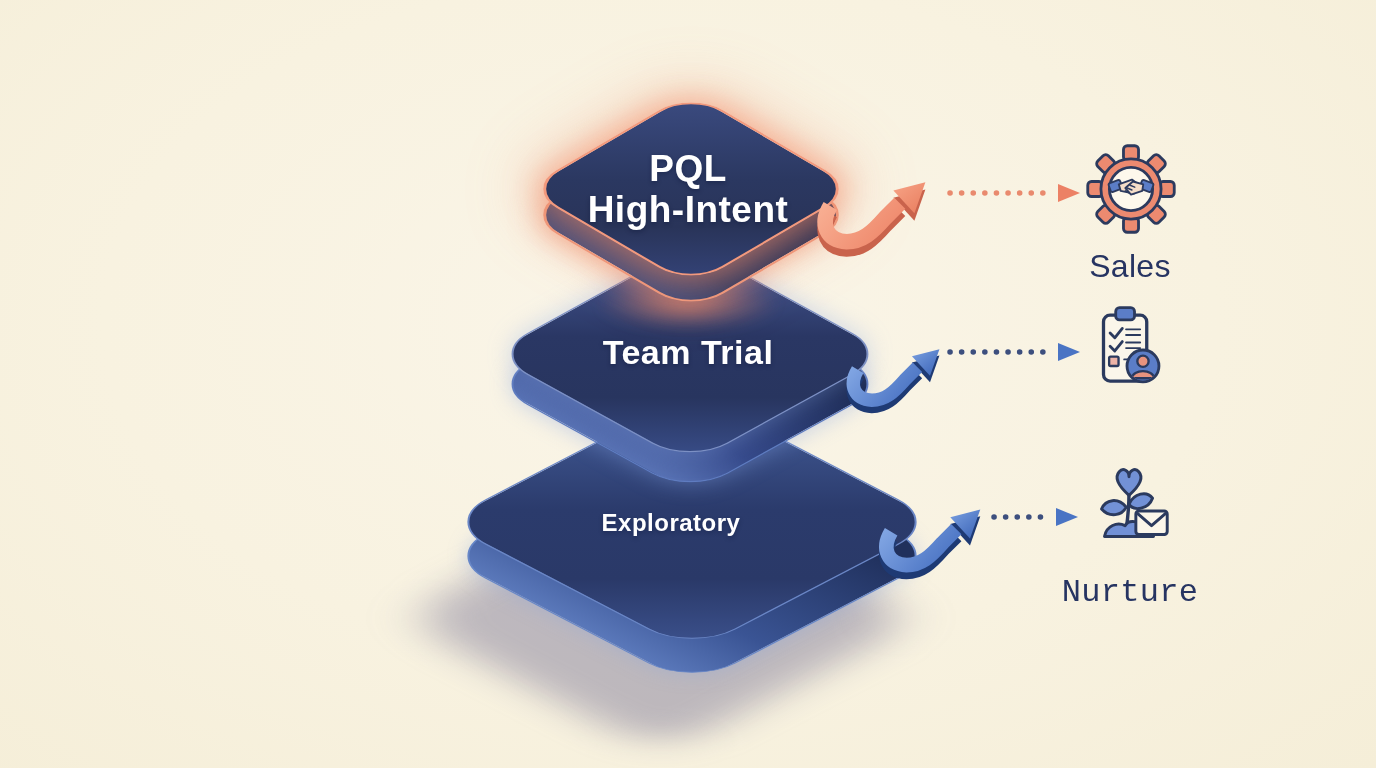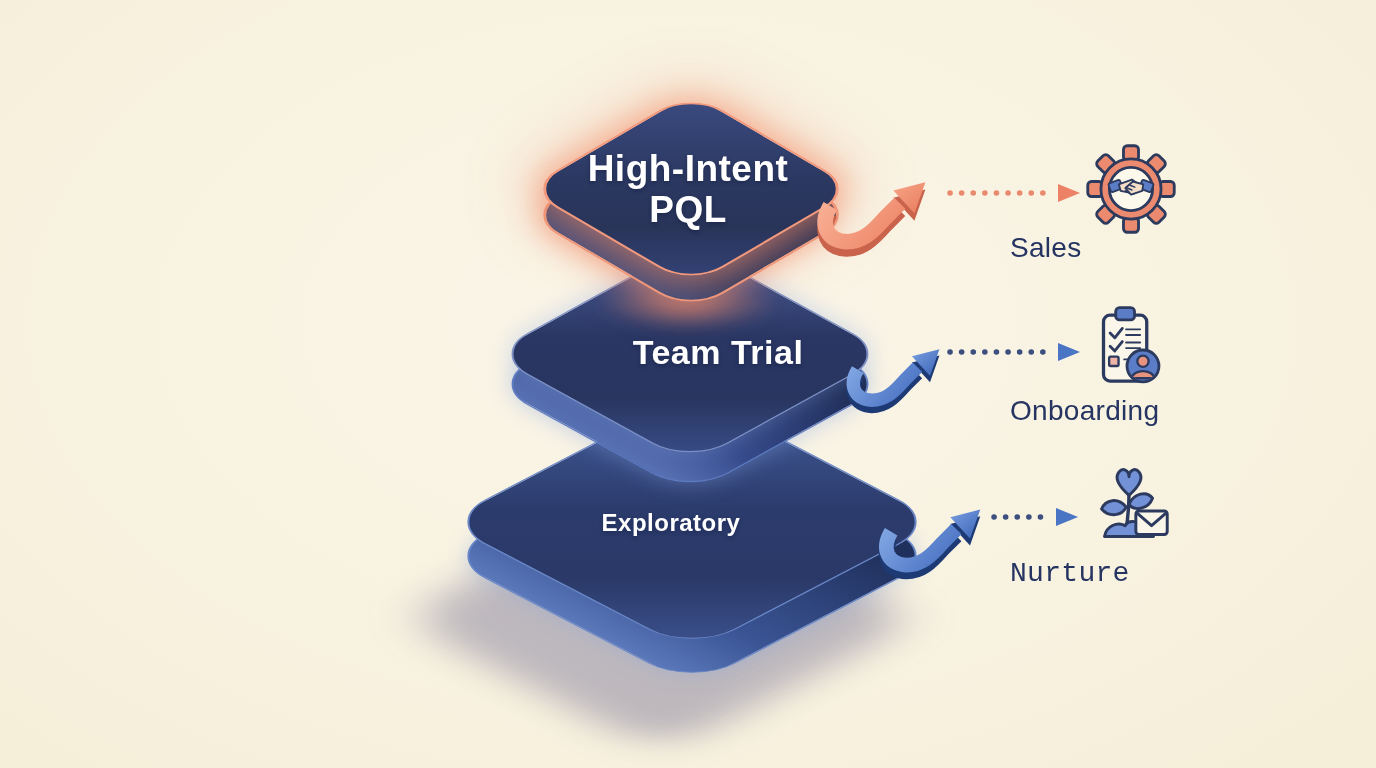--- a/index.html
+++ b/index.html
@@ -58,43 +58,43 @@
     background:linear-gradient(135deg,#3c4c82 0%,#2b3861 45%,#293459 70%,#35447a 100%);
     border:3px solid #f2997d;
     box-shadow:0 0 36px 8px rgba(242,140,105,.55), 0 0 80px 18px rgba(242,140,105,.28);
   }
   
   .layer-label{
     position:absolute;color:#ffffff;font-weight:700;text-align:center;z-index:7;
     letter-spacing:.5px;text-shadow:0 2px 4px rgba(10,18,48,.35);
   }
   .label-pql{left:538px;top:148px;width:300px;font-size:37px;line-height:1.12;}
-  .label-team-trial{left:568px;top:333px;width:300px;font-size:34px;text-align:center;}
+  .label-team-trial{left:538px;top:333px;width:300px;font-size:34px;text-align:center;}
   .label-exploratory{left:521px;top:509px;width:300px;font-size:24px;}
   
   .curved-arrow{position:absolute;z-index:6;}
   .arrow-sales{left:812px;top:171px;}
   .arrow-onboarding{left:842px;top:339px;}
   .arrow-nurture{left:874px;top:499px;}
   
   .route{position:absolute;left:940px;width:300px;height:150px;z-index:6;}
   .route-sales{top:140px;}
   .route-onboarding{top:302px;}
   .route-nurture{top:460px;}
   .dots-svg{position:absolute;}
   .route-sales .dots-svg{left:6px;top:41px;}
   .route-onboarding .dots-svg{left:6px;top:38px;}
   .route-nurture .dots-svg{left:50px;top:45px;}
   .route-icon{position:absolute;}
   .route-sales .route-icon{left:144px;top:2px;width:94px;height:94px;}
   .route-onboarding .route-icon{left:140px;top:1px;width:94px;height:94px;}
   .route-nurture .route-icon{left:140px;top:0px;width:98px;height:98px;}
   .route-label{
-    position:absolute;left:70px;width:240px;text-align:left;
-    color:#263462;font-size:28px;font-weight:500;letter-spacing:.3px;
+    position:absolute;left:70px;width:240px;text-align:center;
+    color:#263462;font-size:32px;font-weight:500;letter-spacing:.3px;margin-top:16px;
   }
   .route-sales .route-label{top:92px;}
   .route-onboarding .route-label{top:93px;}
   .route-nurture .route-label{top:98px;font-family:Liberation Mono, monospace;}
 </style>
 </head>
 <body>
 
 <div class="canvas">
 
@@ -132,22 +132,22 @@
   </div>
 
   <div class="orange-reflection"></div>
 
   <div class="layer layer-pql">
     <div class="slab side"></div>
     <div class="slab face"></div>
   </div>
 
   <div class="layer-label label-pql">
+    <div>PQL</div>
     <div>High-Intent</div>
-    <div>PQL</div>
   </div>
   <div class="layer-label label-team-trial">Team Trial</div>
   <div class="layer-label label-exploratory">Exploratory</div>
 
   <svg class="curved-arrow arrow-sales" width="128" height="92" viewBox="0 0 140 100">
     <g transform="translate(0,8)">
       <path d="M20,38 C8,58 16,76 38,77 C55,77 66,67 80,51 L96,35" fill="none" stroke="#c9634c" stroke-width="17"></path>
       <polygon points="124,12 112,46 89,21" fill="#c9634c"></polygon>
     </g>
     <path d="M20,38 C8,58 16,76 38,77 C55,77 66,67 80,51 L96,35" fill="none" stroke="url(#agO)" stroke-width="17"></path>
@@ -217,21 +217,20 @@
       <path d="M47,60 h10" stroke="#2b3a5e" stroke-width="2" stroke-linecap="round"></path>
       <circle cx="67" cy="67" r="17" fill="#5b7dc7" stroke="#2b3a5e" stroke-width="3"></circle>
       <clipPath id="personClip">
           <circle cx="67" cy="67" r="15.5"></circle>
         </clipPath>
       <g clip-path="url(#personClip)">
         <circle cx="67" cy="62" r="6" fill="#e8937e" stroke="#2b3a5e" stroke-width="2.5"></circle>
         <path d="M55,80 C56,70 78,70 79,80 Z" fill="#e8937e" stroke="#2b3a5e" stroke-width="2.5"></path>
       </g>
     </svg>
-    <div class="route-label">Onboarding</div>
   </div>
 
   <div class="route route-nurture">
     <svg class="dots-svg" width="96" height="24">
       <line x1="4" y1="12" x2="58" y2="12" stroke="#3d4f7e" stroke-width="5.5" stroke-linecap="round" stroke-dasharray="0.1 11.5"></line>
       <polygon points="66,3 88,12 66,21" fill="#4a74c4"></polygon>
     </svg>
     <svg class="route-icon" viewBox="0 0 100 100">
       <path d="M50,34 C50,48 49,58 47,72" fill="none" stroke="#2b3a5e" stroke-width="3.5" stroke-linecap="round"></path>
       <path d="M50,36 C41,28 34,19 40,12 C44,7 50,11 50,17 C50,11 56,7 60,12 C66,19 59,28 50,36 Z" fill="#7291d6" stroke="#2b3a5e" stroke-width="3" stroke-linejoin="round"></path>

